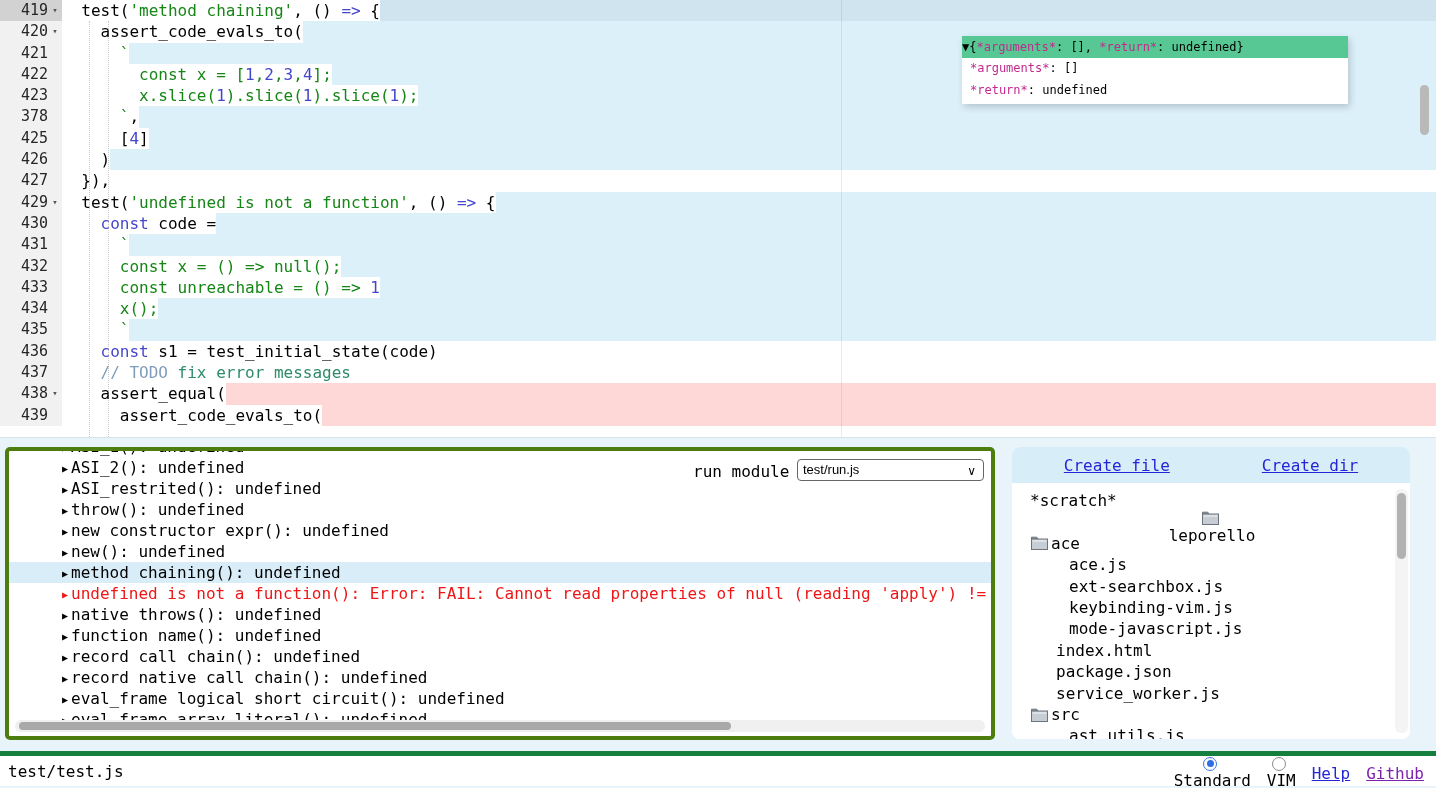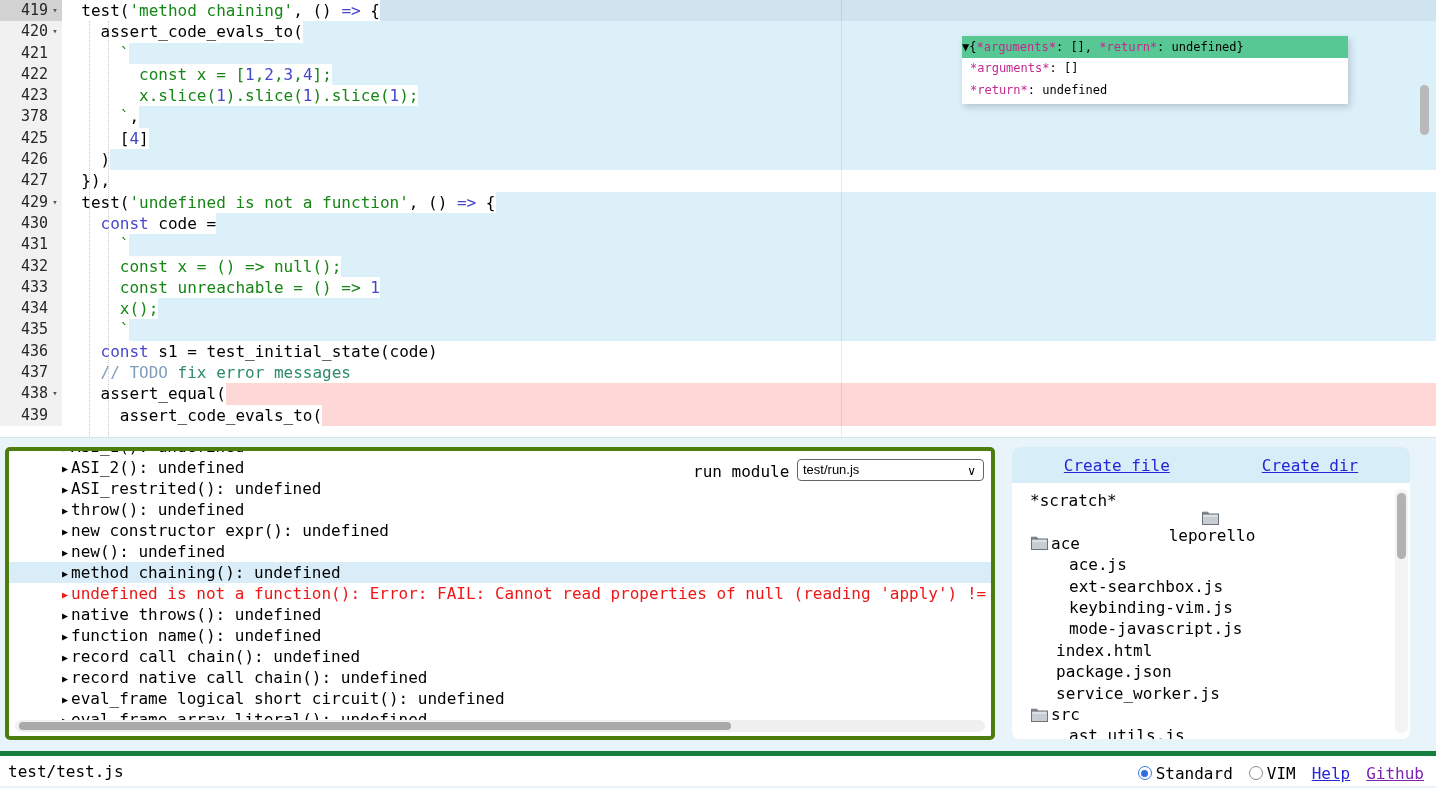--- a/index.html
+++ b/index.html
@@ -54,21 +54,21 @@
   .flink{color:#2525d8;text-decoration:underline;cursor:pointer;}
   .tree{position:absolute;top:36px;left:0;right:0;bottom:0;background:#fff;overflow:hidden;padding-top:7px;}
   .frow{height:21.4px;line-height:21.4px;font-size:16px;white-space:pre;display:flex;align-items:center;color:#000;}
   .frow .ficon{display:inline-flex;margin-right:3px;}
   .ftrack{position:absolute;right:2px;top:42px;bottom:6px;width:13px;background:#f4f4f4;border-radius:6px;}
   .fthumb{position:absolute;right:4px;top:46px;width:9px;height:66px;background:#b2b2b2;border-radius:5px;}
   
   .statusbar{position:absolute;left:0;top:751px;width:1436px;height:35px;background:#fff;border-top:5px solid #15803d;box-sizing:border-box;}
   .sb-file{position:absolute;left:8px;top:6px;font-size:16px;color:#000;}
   .sb-right{position:absolute;right:12px;top:0;height:34px;display:flex;align-items:center;gap:16px;font-size:16px;}
-  .mode{display:flex;align-items:center;}
+  .mode{display:flex;align-items:center;flex-direction:column;}
   .radio{width:14px;height:14px;border-radius:50%;box-sizing:border-box;display:inline-block;margin-right:4px;position:relative;}
   .radio.on{border:1px solid #3a79e0;}
   .radio.on::after{content:"";position:absolute;left:2.5px;top:2.5px;right:2.5px;bottom:2.5px;border-radius:50%;background:#2f6fe0;}
   .radio.off{border:1px solid #8a8a8a;}
   .lnk{text-decoration:underline;cursor:pointer;}
   .lnk-help{color:#2525d8;text-align:center;}
   .lnk-gh{color:#7c24b0;}
 </style>
 </head>
 <body>

